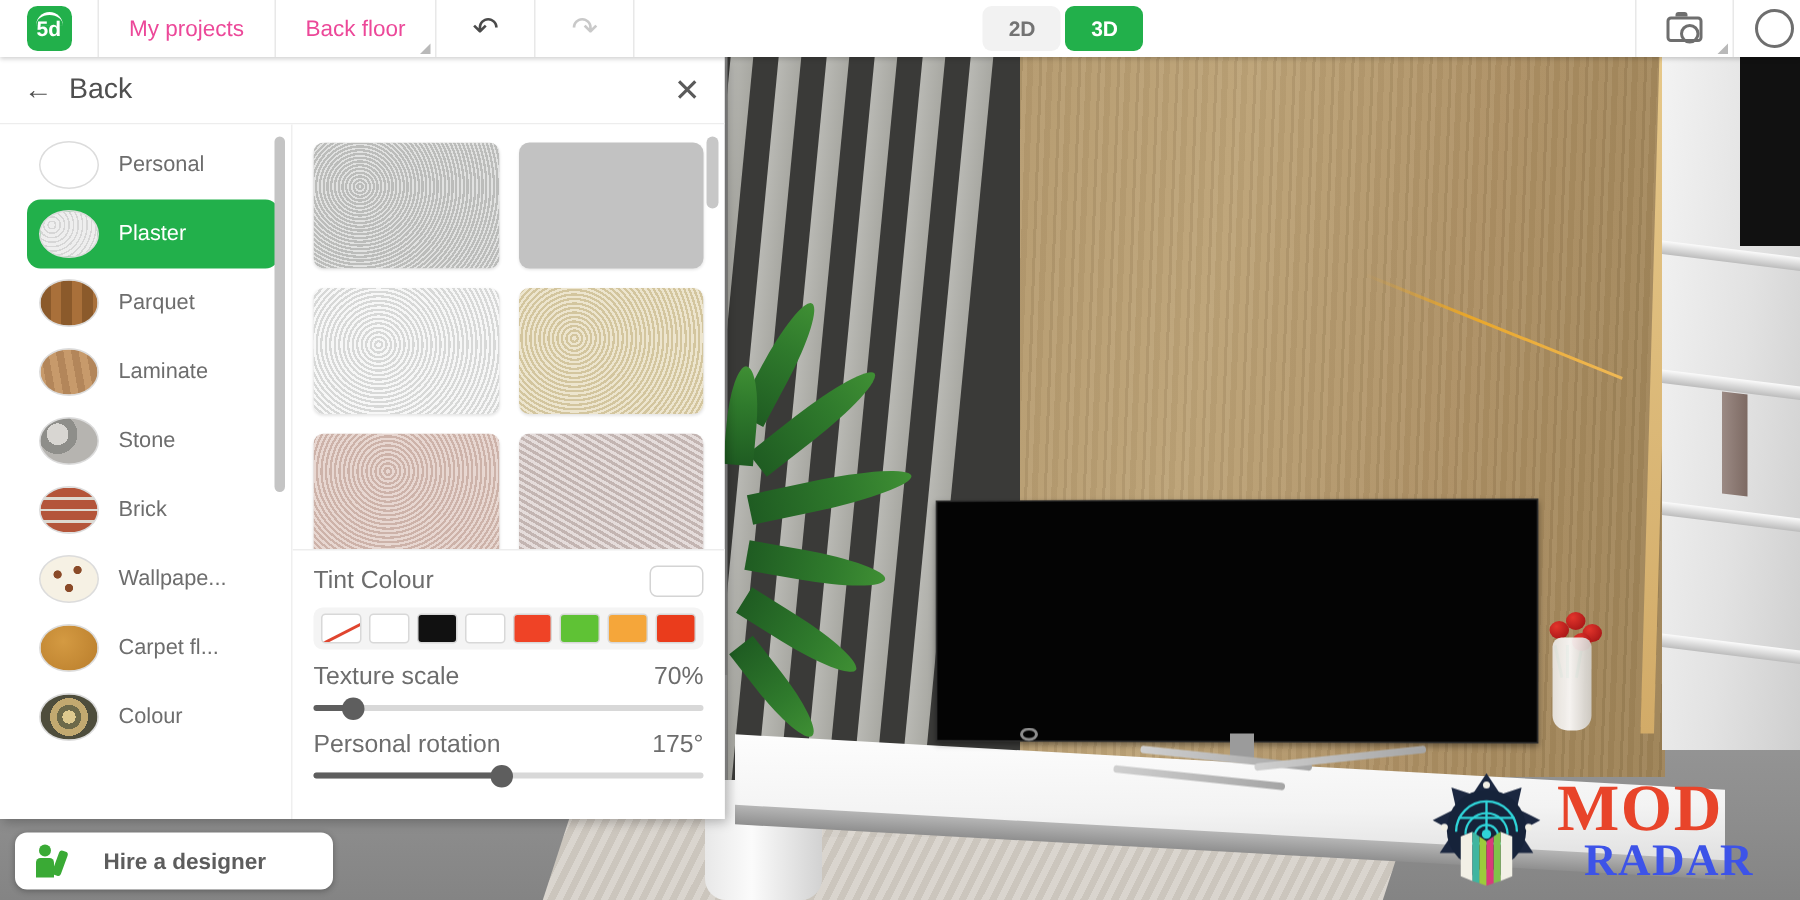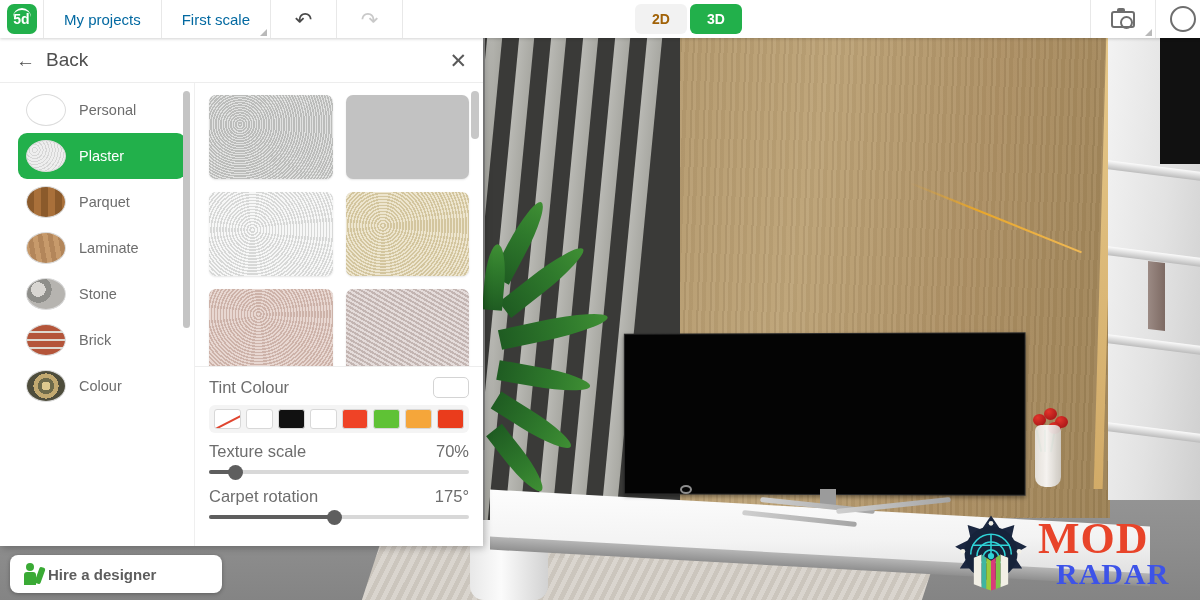--- a/index.html
+++ b/index.html
@@ -121,46 +121,46 @@
           background: linear-gradient(90deg,#9b8a84,#7d6a63); transform: skewY(7deg); }
 
   
   #toolbar {
     position: absolute; top: 0; left: 0; width: 1200px; height: 38px;
     background: #fff; display: flex; align-items: center;
     box-shadow: 0 1px 3px rgba(0,0,0,.18); z-index: 40;
   }
   .tb-cell { height: 38px; display: flex; align-items: center; justify-content: center;
              border-right: 1px solid #e8e8e8; position: relative; }
-  .logo-cell { width: 44px; }
+  .logo-cell { width: 66px; }
   .logo-badge {
     width: 30px; height: 30px; border-radius: 7px; background: #22b04b;
     color: #fff; font-weight: bold; font-size: 14px;
     display: flex; align-items: center; justify-content: center;
     position: relative;
   }
   .logo-badge:before {
     content: ""; position: absolute; top: 4px; left: 6px; width: 18px; height: 7px;
     border-top: 2px solid #fff; border-radius: 10px 10px 0 0;
   }
-  .tb-label { padding: 0 20px; font-size: 15px; color: #0369a1; cursor: default; }
+  .tb-label { padding: 0 20px; font-size: 15px; color: #ec4899; cursor: default; }
   .corner-tri {
     position: absolute; right: 3px; bottom: 2px; width: 0; height: 0;
     border-left: 7px solid transparent; border-bottom: 7px solid #b9b9b9;
   }
   .tb-icon-cell { width: 66px; }
   .arrow-ico { font-size: 21px; color: #4a4a4a; line-height: 1; }
   .arrow-ico.dim { color: #c9c9c9; }
   .tb-spacer { flex: 0 0 auto; }
   .dim-toggle { display: flex; align-items: center; gap: 3px; }
   .dim-btn {
     width: 52px; height: 30px; border-radius: 6px; font-size: 14px; font-weight: bold;
     display: flex; align-items: center; justify-content: center; cursor: pointer;
   }
-  .dim-btn.off { background: #f2f2f2; color: #a16207; }
+  .dim-btn.off { background: #f2f2f2; color: #737373; }
   .dim-btn.on  { background: #22b04b; color: #fff; }
   .tb-right { margin-left: auto; display: flex; align-items: stretch; height: 38px; }
   .cam-ico { width: 24px; height: 17px; border: 2px solid #6e6e6e; border-radius: 3px; position: relative; }
   .cam-ico:before { content:""; position:absolute; left:7px; top:3px; width:9px; height:9px;
                     border:2px solid #6e6e6e; border-radius:50%; }
   .cam-ico:after { content:""; position:absolute; left:4px; top:-5px; width:8px; height:3px;
                    background:#6e6e6e; border-radius:2px 2px 0 0; }
   .circ-ico { width: 26px; height: 26px; border: 2px solid #6e6e6e; border-radius: 50%; }
 
   
@@ -248,21 +248,21 @@
   }
   .slider { position: relative; height: 16px; margin: 3px 0 7px 0; cursor: pointer; }
   .track-bg { position: absolute; top: 6px; left: 0; right: 0; height: 4px; background: #d8d8d8; border-radius: 3px; }
   .track-fill { position: absolute; top: 6px; left: 0; height: 4px; background: #5e5e5e; border-radius: 3px; }
   .thumb { position: absolute; top: 1px; width: 15px; height: 15px; border-radius: 50%; background: #5e5e5e; margin-left: -7px; }
 
   
   #hire {
     position: absolute; left: 10px; bottom: 7px; width: 212px; height: 38px;
     background: #fff; border-radius: 8px; display: flex; align-items: center;
-    gap: 1px; padding: 0 14px; z-index: 35; box-shadow: 0 1px 4px rgba(0,0,0,.3);
+    gap: 22px; padding: 0 14px; z-index: 35; box-shadow: 0 1px 4px rgba(0,0,0,.3);
     cursor: pointer;
   }
   .hire-ico { width: 23px; height: 23px; position: relative; flex: 0 0 23px; }
   .hire-ico .head { position: absolute; left: 2px; top: 0; width: 8px; height: 8px; border-radius: 50%; background: #3aaa35; }
   .hire-ico .body { position: absolute; left: 0; top: 9px; width: 12px; height: 13px; background: #3aaa35; border-radius: 3px 3px 0 0; }
   .hire-ico .pen  { position: absolute; left: 13px; top: 4px; width: 6px; height: 17px;
                     background: #3aaa35; border-radius: 2px; transform: rotate(20deg); }
   .hire-text { font-size: 15px; color: #5d5d5d; font-weight: bold; white-space: nowrap; }
 
   
@@ -341,21 +341,21 @@
   <div id="toolbar">
     <div class="tb-cell logo-cell">
       <div class="logo-badge">
         <span>5d</span>
       </div>
     </div>
     <div class="tb-cell">
       <span class="tb-label">My projects</span>
     </div>
     <div class="tb-cell">
-      <span class="tb-label">First scale</span>
+      <span class="tb-label">Back floor</span>
       <span class="corner-tri"></span>
     </div>
     <div class="tb-cell tb-icon-cell">
       <span class="arrow-ico">↶</span>
     </div>
     <div class="tb-cell tb-icon-cell">
       <span class="arrow-ico dim">↷</span>
     </div>
 
     <div class="tb-spacer" style="width:232px"></div>
@@ -406,20 +406,28 @@
           <span class="cat-ico ico-laminate"></span>
           <span class="cat-label">Laminate</span>
         </div>
         <div class="cat">
           <span class="cat-ico ico-stone"></span>
           <span class="cat-label">Stone</span>
         </div>
         <div class="cat">
           <span class="cat-ico ico-brick"></span>
           <span class="cat-label">Brick</span>
+        </div>
+        <div class="cat">
+          <span class="cat-ico ico-wallpaper"></span>
+          <span class="cat-label">Wallpape...</span>
+        </div>
+        <div class="cat">
+          <span class="cat-ico ico-carpet"></span>
+          <span class="cat-label">Carpet fl...</span>
         </div>
         <div class="cat">
           <span class="cat-ico ico-tiling"></span>
           <span class="cat-label">Colour</span>
         </div>
         <div id="cats-scroll"></div>
       </div>
 
       <div id="textures">
         <div id="swatch-area">
@@ -456,21 +464,21 @@
             <span class="ctrl-label">Texture scale</span>
             <span class="ctrl-val">70%</span>
           </div>
           <div class="slider">
             <span class="track-bg"></span>
             <span class="track-fill" style="width:10%"></span>
             <span class="thumb" style="left:10%"></span>
           </div>
 
           <div class="ctrl-row">
-            <span class="ctrl-label">Carpet rotation</span>
+            <span class="ctrl-label">Personal rotation</span>
             <span class="ctrl-val">175°</span>
           </div>
           <div class="slider">
             <span class="track-bg"></span>
             <span class="track-fill" style="width:48%"></span>
             <span class="thumb" style="left:48%"></span>
           </div>
         </div>
       </div>
     </div>

